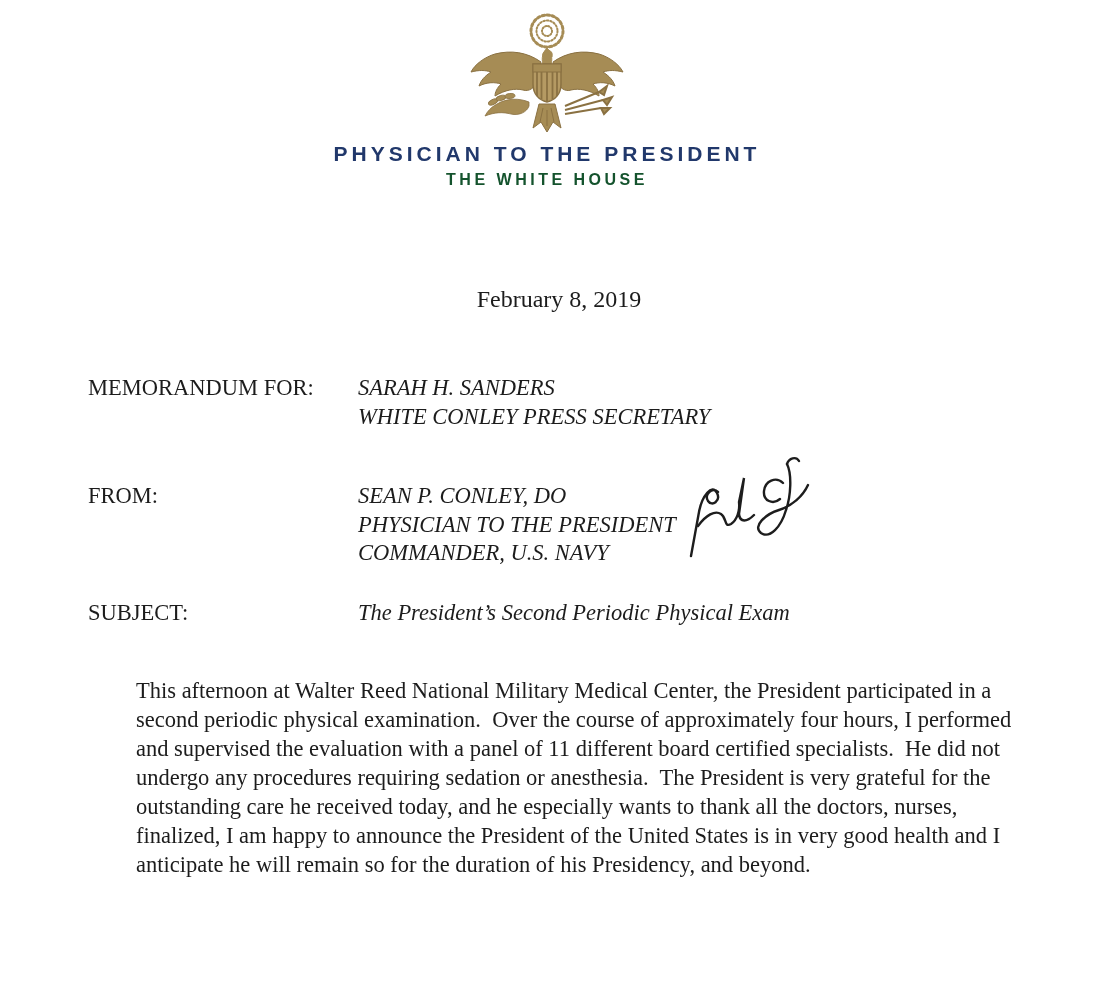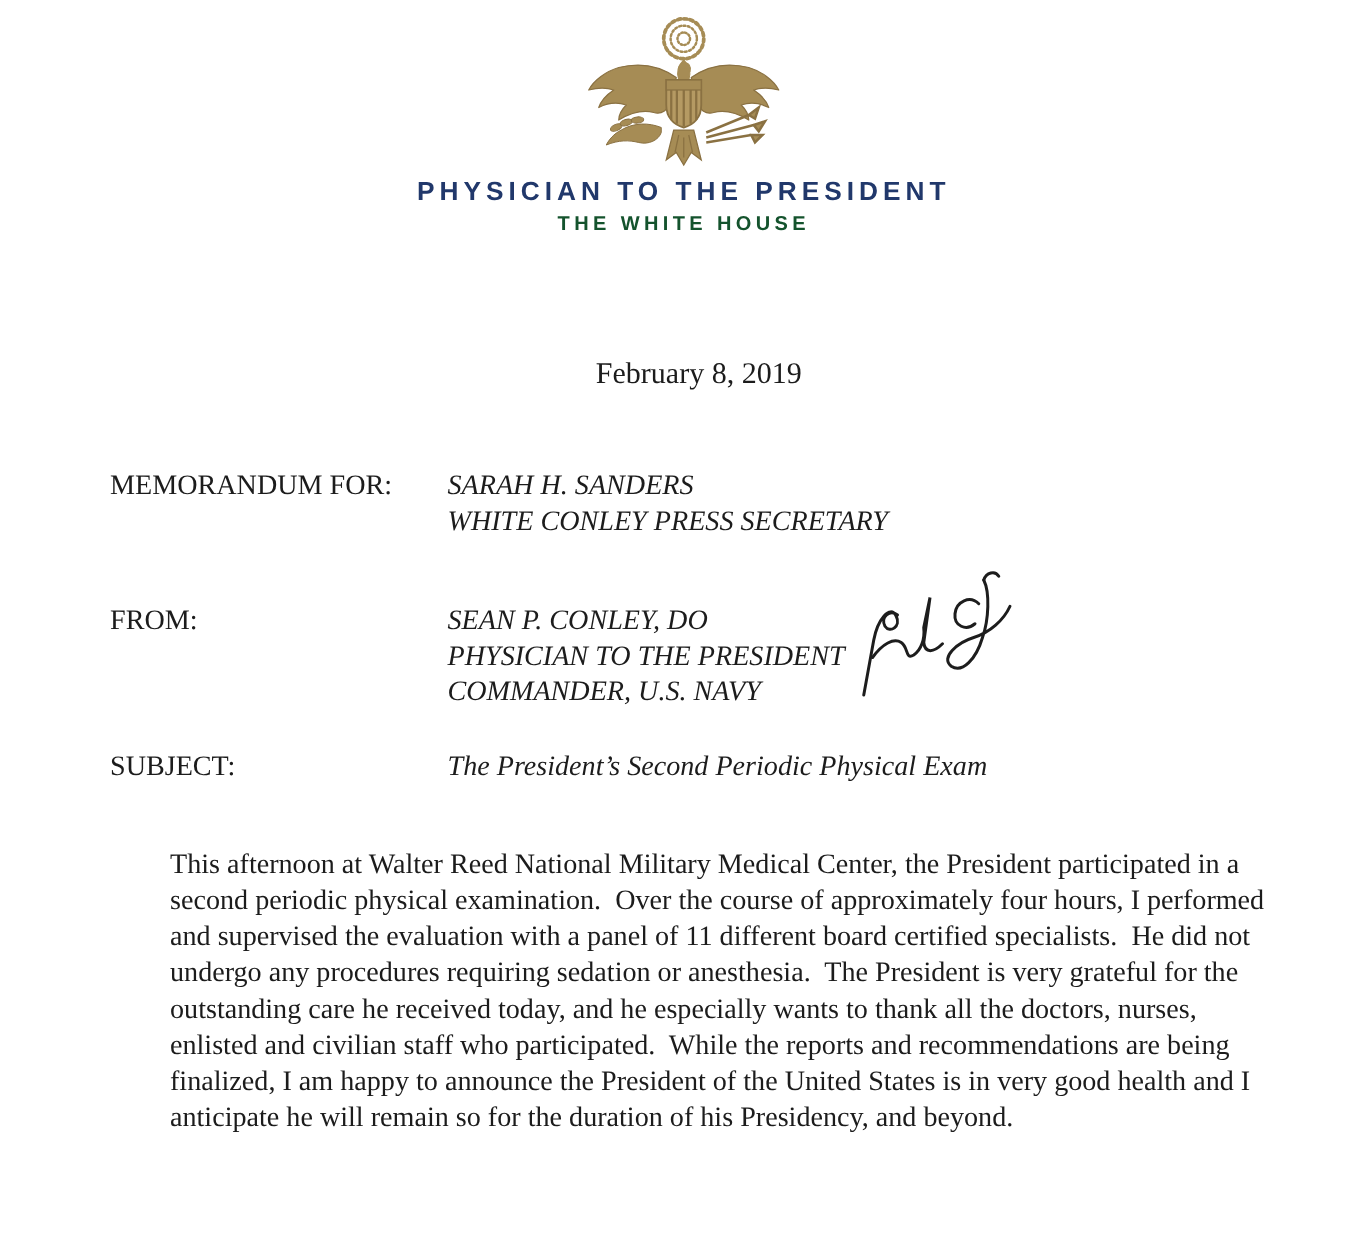--- a/index.html
+++ b/index.html
@@ -175,18 +175,17 @@
       <div>The President’s Second Periodic Physical Exam</div>
     </div>
   </div>
 
   <div class="body-text">
     <div>This afternoon at Walter Reed National Military Medical Center, the President participated in a</div>
     <div>second periodic physical examination.  Over the course of approximately four hours, I performed</div>
     <div>and supervised the evaluation with a panel of 11 different board certified specialists.  He did not</div>
     <div>undergo any procedures requiring sedation or anesthesia.  The President is very grateful for the</div>
     <div>outstanding care he received today, and he especially wants to thank all the doctors, nurses,</div>
-    <div>enlisted and civilian staff who participated.  While the reports and recommendations are being</div>
     <div>finalized, I am happy to announce the President of the United States is in very good health and I</div>
     <div>anticipate he will remain so for the duration of his Presidency, and beyond.</div>
   </div>
 
 </div>
 
 </body></html>

